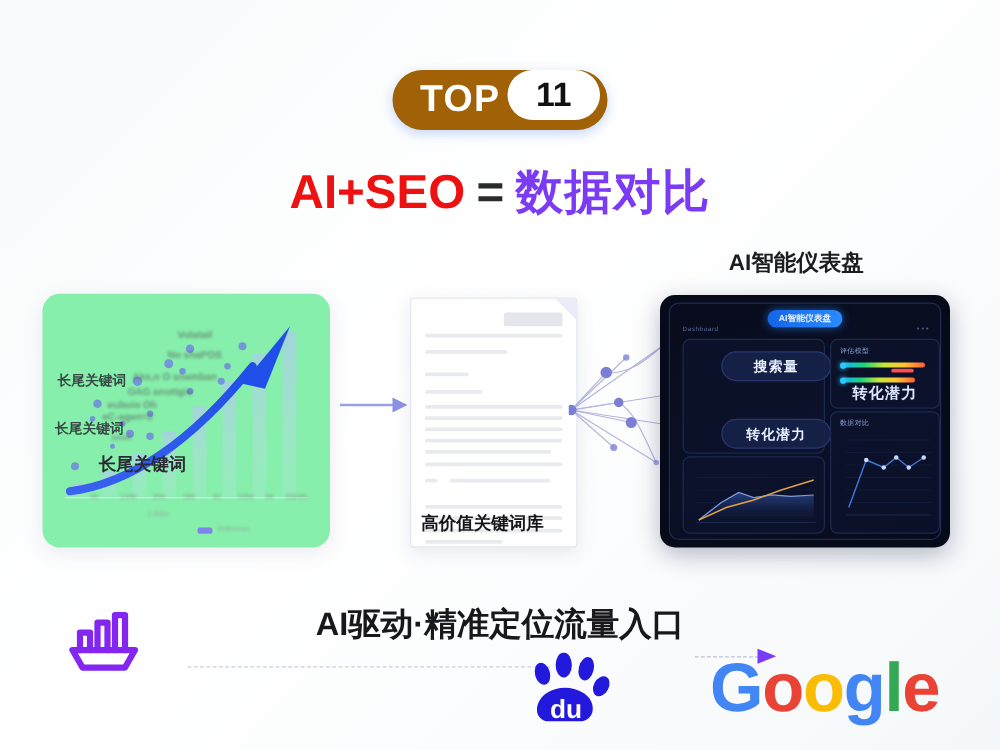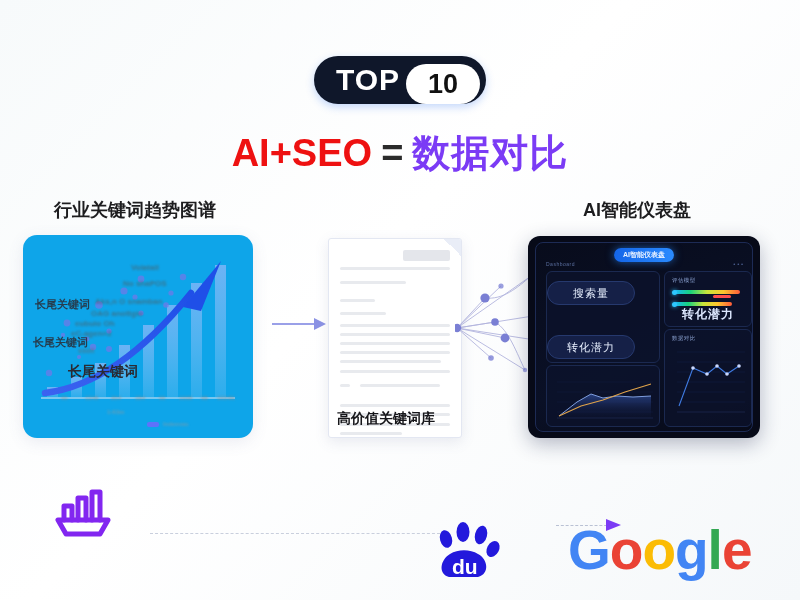--- a/index.html
+++ b/index.html
@@ -7,22 +7,22 @@
     width:800px;height:600px;overflow:hidden;
     background:linear-gradient(135deg,#f7fafb 0%,#ffffff 45%,#f5f8fa 100%);
     font-family:"Liberation Sans","DejaVu Sans",sans-serif;
     position:relative;
   }
   .stage{position:absolute;inset:0;}
 
   
   .top-badge{
     position:absolute;left:314px;top:56px;width:172px;height:48px;
-    background:#0f172a;border-radius:26px;
-    display:flex;align-items:flex-end;justify-content:space-between;
+    background:#a16207;border-radius:26px;
+    display:flex;align-items:flex-start;justify-content:space-between;
     padding:0 6px 0 0;box-sizing:border-box;
     box-shadow:0 3px 9px rgba(21,96,240,.25);
   }
   .top-badge .tb-text{
     color:#ffffff;font-size:30px;font-weight:bold;letter-spacing:1px;
     padding-left:22px;line-height:48px;
   }
   .top-badge .tb-num{
     width:74px;height:40px;background:#ffffff;border-radius:22px;
     color:#111;font-size:27px;font-weight:bold;
@@ -38,22 +38,22 @@
   .mt-eq{color:#2b2b2b;padding:0 9px;font-weight:bold;}
   .mt-pur{color:#7b3bf5;letter-spacing:1px;}
 
   
   .sec-label{position:absolute;font-size:18px;font-weight:bold;color:#1d1d1f;white-space:nowrap;}
   #lbl-left{left:54px;top:198px;}
   #lbl-right{left:583px;top:198px;}
 
   
   .left-card{
-    position:absolute;left:23px;top:235px;width:230px;height:203px;
-    background:#0ea5e9;border-radius:14px;
+    position:absolute;left:34px;top:235px;width:230px;height:203px;
+    background:#86efac;border-radius:14px;
     box-shadow:0 4px 16px rgba(90,100,150,.12);
     overflow:hidden;
   }
   .lc-inner{position:absolute;inset:0;}
   .lc-tags{position:absolute;inset:0;}
   .lc-tag{
     position:absolute;color:#2a2a33;font-weight:bold;white-space:nowrap;
   }
   .lc-blur1{filter:blur(.6px);opacity:.85;}
   .lc-blur2{filter:blur(1.1px);opacity:.6;}
@@ -110,71 +110,70 @@
     position:absolute;left:10px;top:18px;font-size:5px;color:#5a6e9e;
     filter:blur(.5px);letter-spacing:.5px;
   }
   .dash-dots{position:absolute;right:9px;top:18px;font-size:6px;color:#4b5f90;}
   .panel{position:absolute;border:1px solid #1b2950;border-radius:6px;background:rgba(12,19,44,.75);}
   #p-pills{left:10px;top:28px;width:112px;height:90px;}
   #p-area{left:10px;top:122px;width:112px;height:60px;}
   #p-grad{left:128px;top:28px;width:86px;height:54px;}
   #p-line{left:128px;top:86px;width:86px;height:96px;}
   .pill{
-    position:absolute;left:0;width:86px;height:22px;border-radius:12px;
+    position:absolute;left:30px;width:86px;height:22px;border-radius:12px;
     background:rgba(22,34,74,.9);border:1px solid #26396e;
     display:flex;align-items:center;justify-content:center;
-    color:#e8f0ff;font-size:11px;font-weight:normal;letter-spacing:1px;text-align:right;
+    color:#e8f0ff;font-size:11px;font-weight:bold;letter-spacing:1px;text-align:right;
   }
   .panel-title{position:absolute;left:7px;top:5px;font-size:5.5px;color:#8aa0cf;filter:blur(.5px);letter-spacing:.4px;}
   .gbar{position:absolute;height:4px;border-radius:3px;
         background:linear-gradient(90deg,#16b4ff,#19d27c,#c8e53a,#ffc62e,#ff5b3a);}
   .gbar-dot{position:absolute;width:5px;height:5px;border-radius:50%;background:#2ec7ff;box-shadow:0 0 4px #2ec7ff;}
   .grad-label{
     position:absolute;left:0;right:0;bottom:3px;text-align:center;
     font-size:12px;font-weight:bold;color:#dde8ff;filter:blur(.4px);letter-spacing:1px;
   }
 
   
   .bottom-tag{
     position:absolute;left:0;top:482px;width:800px;text-align:center;
     font-size:26px;font-weight:bold;color:#17171c;white-space:nowrap;
   }
   .bar-icon{position:absolute;left:48px;top:484px;width:70px;height:62px;}
   .divider{
     position:absolute;left:150px;top:533px;width:290px;height:0;
     border-top:1.5px dashed #c9cfdd;
   }
-  .baidu{position:absolute;left:432px;top:522px;width:140px;height:62px;}
+  .baidu{position:absolute;left:420px;top:522px;width:140px;height:62px;}
   .baidu-han{
     position:absolute;left:72px;top:16px;font-size:34px;font-weight:bold;color:#e01020;
     letter-spacing:0px;white-space:nowrap;
   }
   .google{
     position:absolute;left:568px;top:518px;font-size:55px;font-weight:bold;
     letter-spacing:-1px;white-space:nowrap;
   }
   .g-b{color:#4285f4;} .g-r{color:#ea4335;} .g-y{color:#fbbc05;} .g-g{color:#34a853;}
   .gdash{position:absolute;left:556px;top:525px;width:56px;height:0;border-top:1.5px dashed #b9c1d4;}
 </style>
 </head>
 <body>
 
 <div class="stage">
 
   <div class="top-badge">
     <span class="tb-text">TOP</span>
-    <span class="tb-num">10</span>
+    <span class="tb-num">11</span>
   </div>
 
   <div class="main-title">
     <span class="mt-red">AI+SEO</span><span class="mt-eq">=</span><span class="mt-pur">数据对比</span>
   </div>
 
-  <div class="sec-label" id="lbl-left">行业关键词趋势图谱</div>
   <div class="sec-label" id="lbl-right">AI智能仪表盘</div>
 
   <div class="left-card">
     <svg class="lc-inner" viewBox="0 0 230 203">
       <defs>
         <linearGradient id="barG" x1="0" y1="0" x2="0" y2="1">
           <stop offset="0%" stop-color="#b9beff" stop-opacity=".55"></stop>
           <stop offset="100%" stop-color="#d9dcff" stop-opacity=".15"></stop>
         </linearGradient>
         <linearGradient id="arrowG" x1="0" y1="1" x2="1" y2="0">
@@ -359,20 +358,21 @@
             <circle cx="52" cy="36" r="1.8"></circle>
               <circle cx="62" cy="44" r="1.8"></circle>
             <circle cx="74" cy="36" r="1.8"></circle>
           </g>
           <line x1="12" y1="82" x2="80" y2="82" stroke="#22305c" stroke-width=".6"></line>
         </svg>
       </div>
     </div>
   </div>
 
+  <div class="bottom-tag">AI驱动·精准定位流量入口</div>
 
   <svg class="bar-icon" viewBox="0 0 70 62">
     <g fill="none" stroke="#8226f0" stroke-width="5" stroke-linejoin="round" stroke-linecap="round">
       <path d="M16,36 L16,22 L24,22 L24,36"></path>
       <path d="M30,36 L30,14 L38,14 L38,36"></path>
       <path d="M44,36 L44,8 L52,8 L52,36"></path>
       <path d="M10,36 L60,36 L52,50 L18,50 Z"></path>
     </g>
     <rect x="12" y="28" width="46" height="10" fill="none"></rect>
   </svg>

